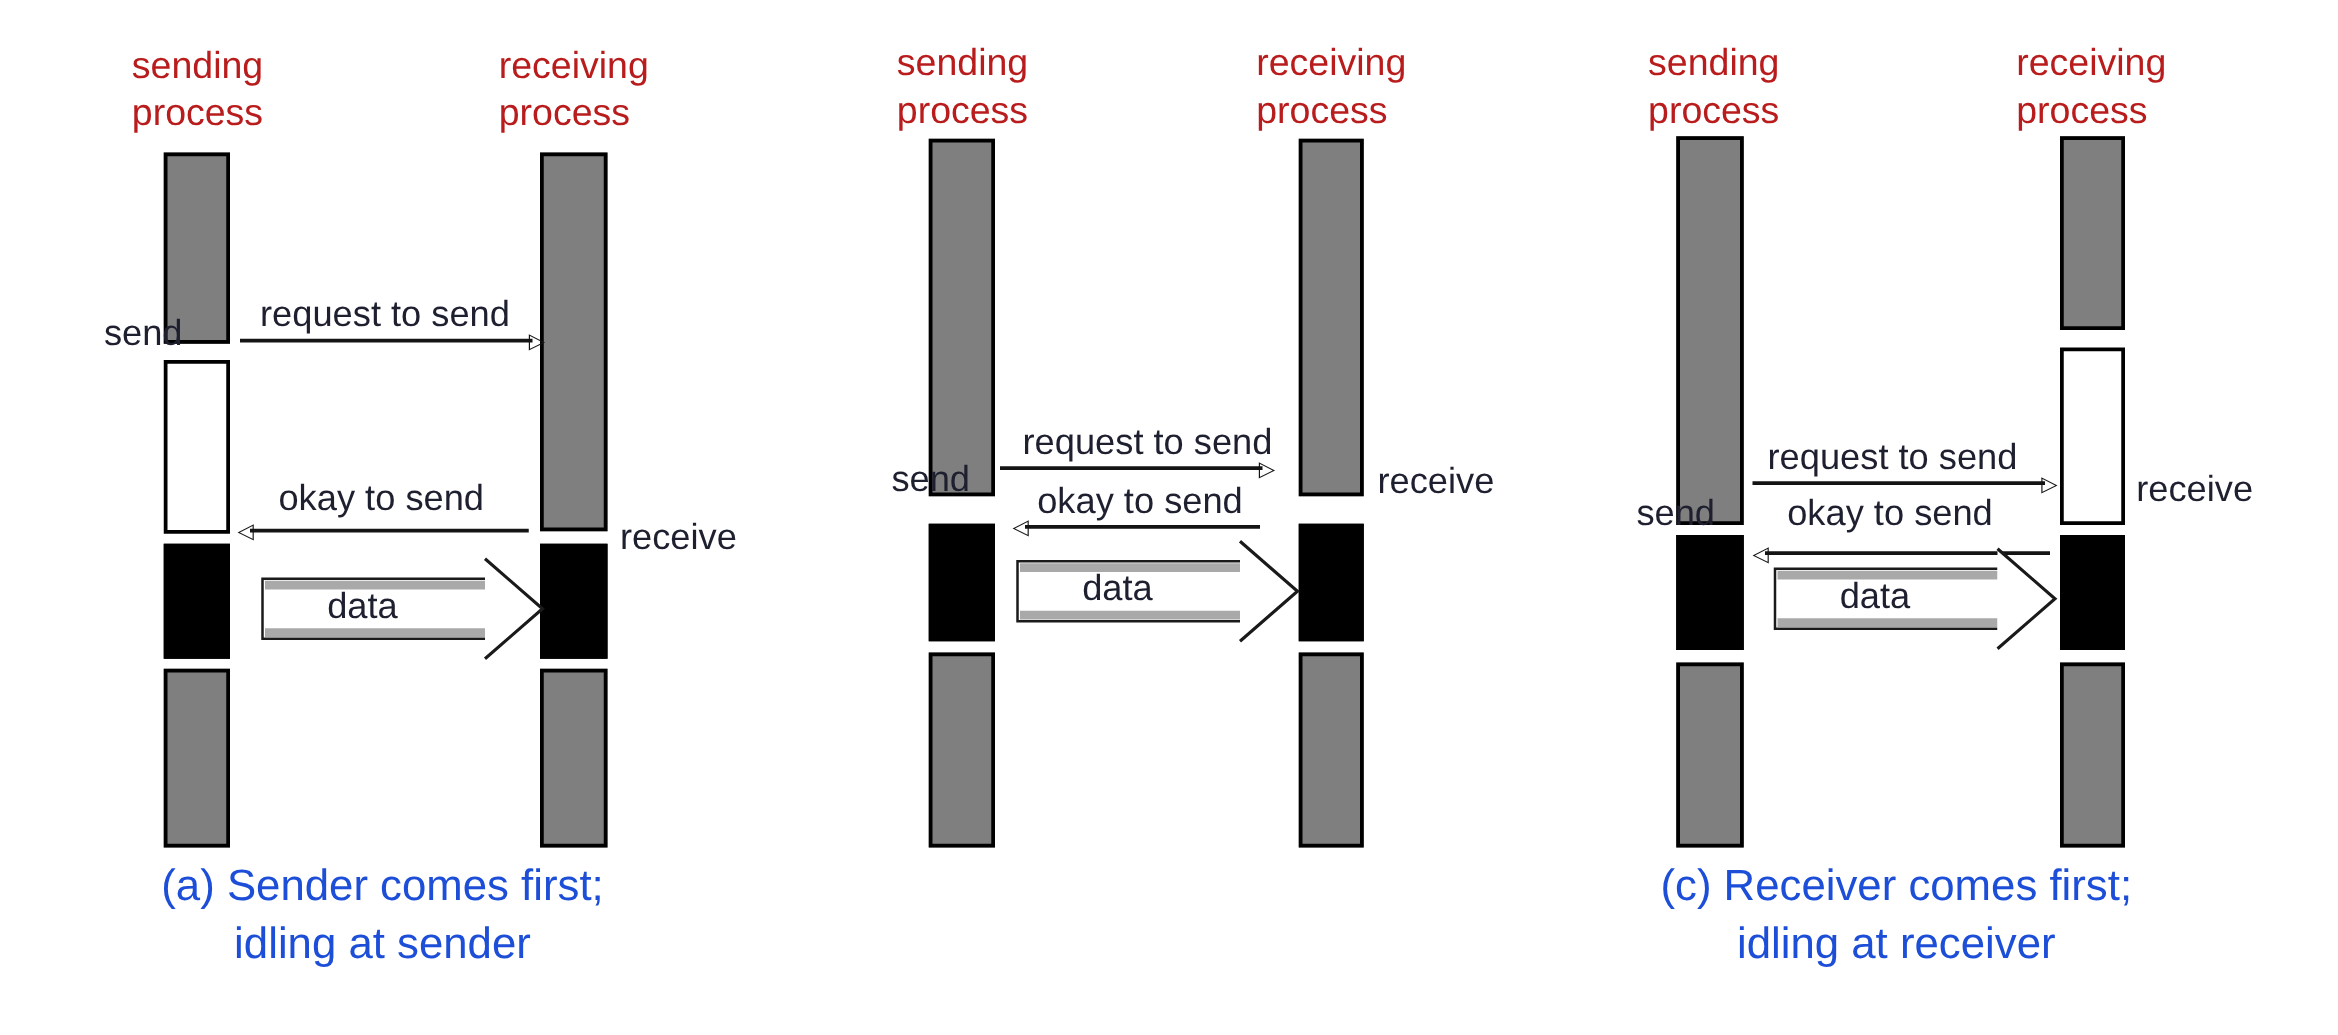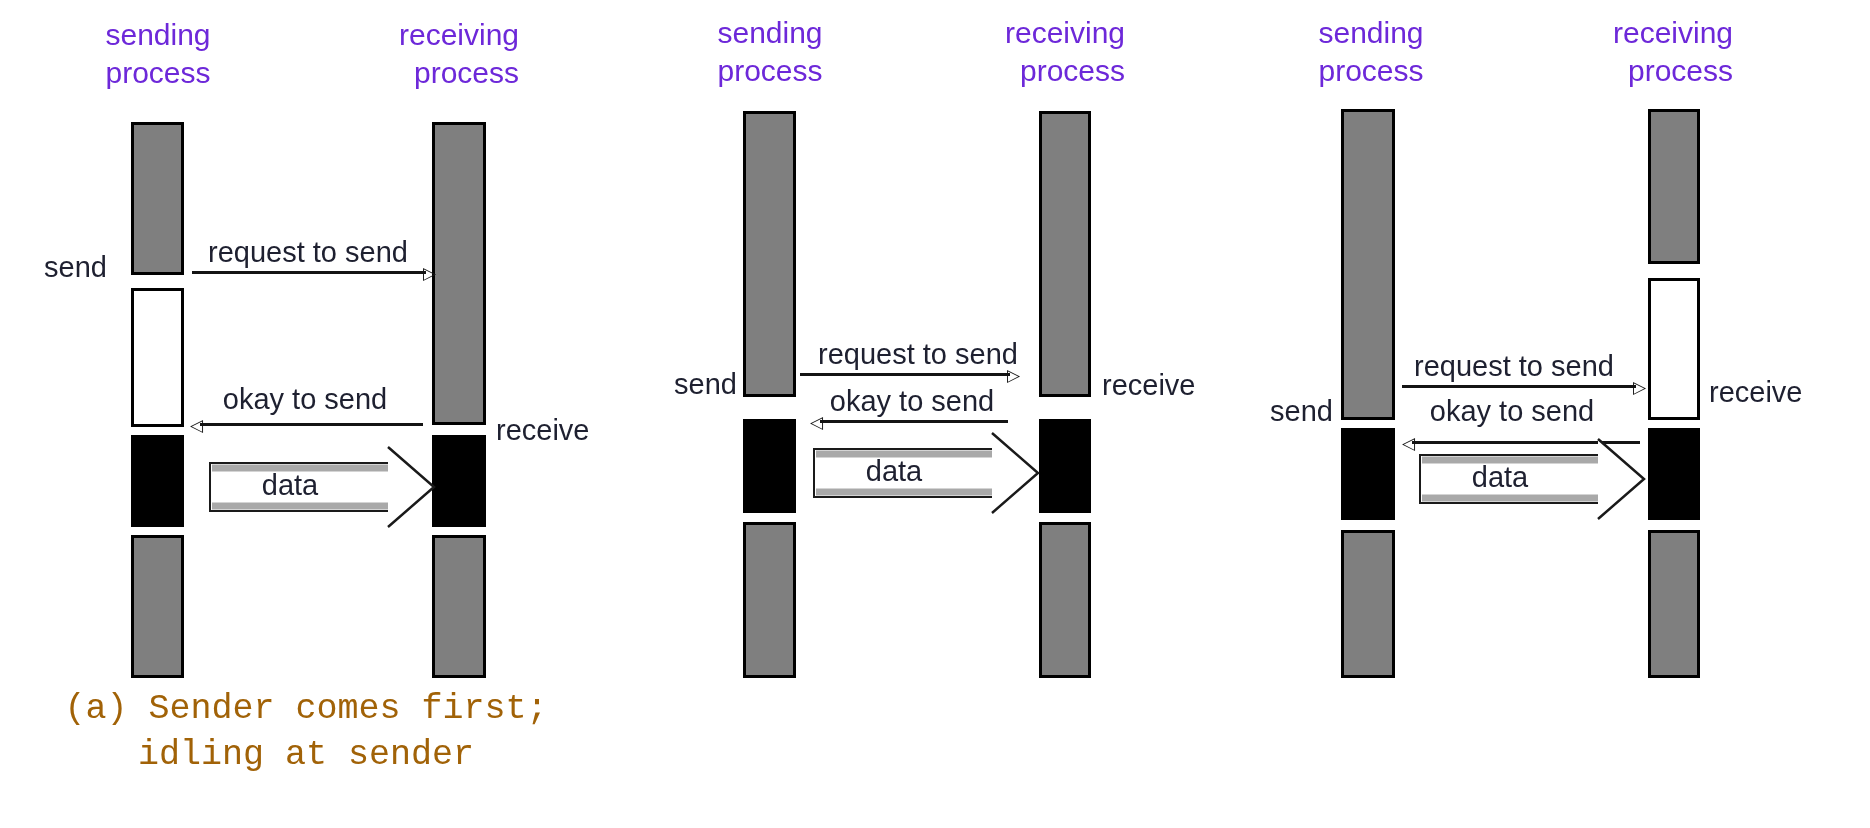--- a/index.html
+++ b/index.html
@@ -1,39 +1,39 @@
 <!DOCTYPE html>
 <html><head>
 <meta charset="utf-8">
 <style>
   html,body{margin:0;padding:0;background:#ffffff;}
   #canvas{
     position:relative;width:1870px;height:828px;background:#ffffff;overflow:hidden;
     font-family:"Liberation Sans",sans-serif;color:#1e2030;
   }
   .hdr{
-    position:absolute;transform:translateX(-50%);text-align:right;
-    font-size:30px;line-height:38px;white-space:pre-line;color:#6d28d9;
+    position:absolute;transform:translateX(-50%);text-align:left;
+    font-size:30px;line-height:38px;white-space:pre-line;color:#b91c1c;margin-top:18px;
   }
   .seg{position:absolute;border:3px solid #000;box-sizing:border-box;}
   .side-label{position:absolute;font-size:29px;line-height:33px;color:#1e2030;}
-  .r{text-align:right;}
+  .r{text-align:right;padding-left:39px;}
   .arrow-label{position:absolute;font-size:29px;line-height:32px;text-align:center;color:#1e2030;}
   .arrow-line{position:absolute;height:3px;background:#141414;}
   .arrow-line .head{
     position:absolute;top:50%;transform:translateY(-50%);
     font-size:17px;color:#141414;line-height:1;
   }
   .head-r{right:-10px;}
   .head-l{left:-10px;}
   .data-svg{position:absolute;}
   .data-label{position:absolute;font-size:29px;text-align:center;color:#1e2030;}
   .caption{
-    position:absolute;font-family:Liberation Mono, monospace;font-size:35px;line-height:46px;
-    text-align:center;white-space:pre-line;color:#a16207;
+    position:absolute;font-family:Liberation Sans, sans-serif;font-size:35px;line-height:46px;
+    text-align:center;white-space:pre-line;color:#1d4ed8;
   }
 </style>
 </head>
 <body>
 
 <div id="canvas">
 
   <div id="bars-layer">
       <div class="seg" style="left: 131px; top: 122px; width: 53px; height: 153px; background: rgb(127, 127, 127);"></div>
       <div class="seg" style="left: 131px; top: 288px; width: 53px; height: 139px; background: rgb(255, 255, 255);"></div>
@@ -132,14 +132,16 @@
   </div>
 
   <svg class="data-svg" style="left:1416px;top:429px;" width="240" height="100" viewBox="0 0 240 100">
     <path d="M182 26 L4 26 L4 74 L182 74" fill="#ffffff" stroke="#1a1a1a" stroke-width="2"></path>
     <line x1="6" y1="31" x2="182" y2="31" stroke="#a9a9a9" stroke-width="7"></line>
     <line x1="6" y1="69" x2="182" y2="69" stroke="#a9a9a9" stroke-width="7"></line>
     <polyline points="182,10 228,50 182,90" fill="#ffffff" stroke="#1a1a1a" stroke-width="2.5"></polyline>
   </svg>
   <div class="data-label" style="left:1420px;top:461px;width:160px;">data</div>
 
+  <div class="caption" style="left:1267px;top:686px;width:500px;">(c) Receiver comes first;
+idling at receiver</div>
 
 </div>
 
 </body></html>

